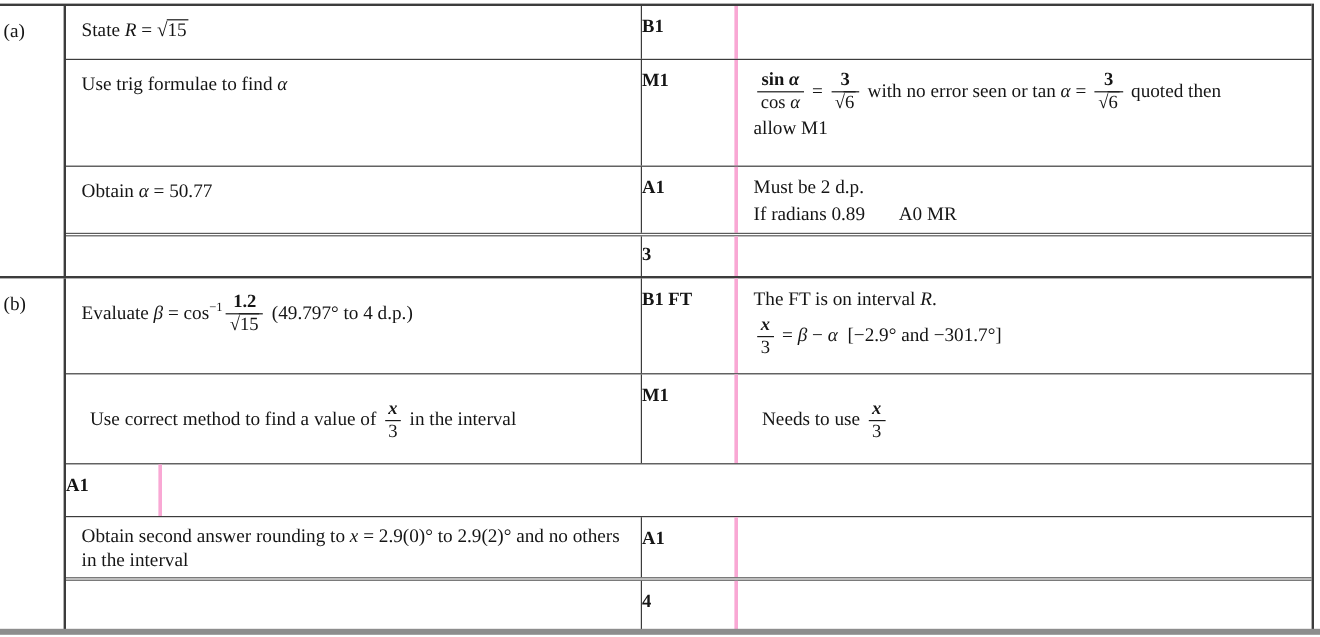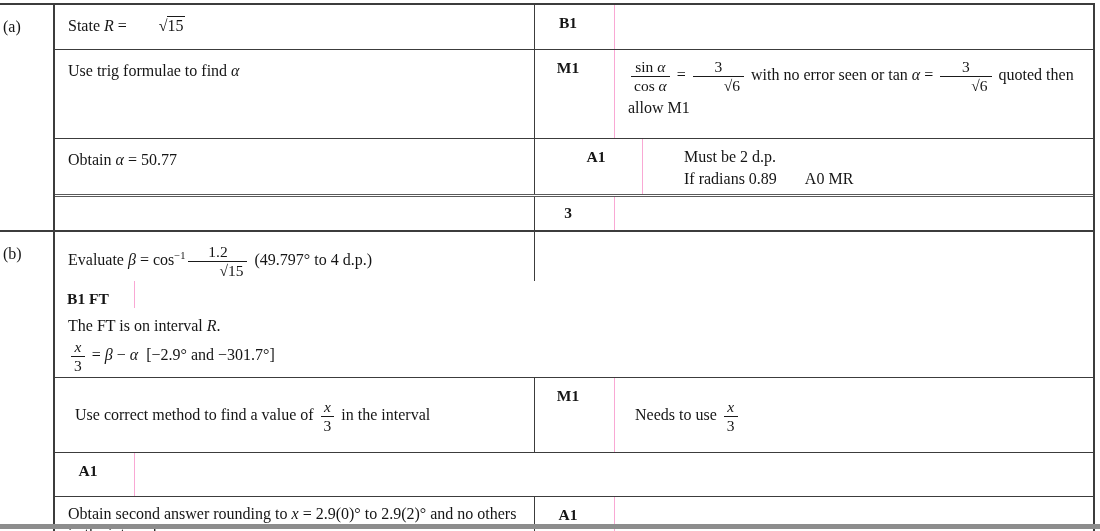--- a/index.html
+++ b/index.html
@@ -33,25 +33,25 @@
   .mrow.total-row { border-top: 3px double #5a5a5a; }
   .c-ans {
     width: 480px; min-width: 480px;
     border-right: 1px solid #3c3c3c;
     padding: 11px 10px 0 13px;
     font-size: 16px;
     line-height: 1.22;
   }
   .c-mark {
     width: 80px; min-width: 80px;
-    border-right: 1px solid #f9a8d4;
+    border-right: 3px solid #f9a8d4;
     padding: 9px 13px 0 0;
     font-size: 15.5px;
     font-weight: bold;
-    text-align: center;
+    text-align: left;
     white-space: nowrap;
   }
   .c-guid {
     flex: 1;
     padding: 8px 8px 0 13px;
     font-size: 16px;
     line-height: 1.25;
   }
   .gline { margin-bottom: 2px; }
   .pad-lg { padding-top: 20px; padding-left: 20px; }
@@ -60,34 +60,34 @@
   .it { font-style: italic; }
   .sup { vertical-align: super; font-size: 10.5px; line-height: 0; }
   .frac {
     display: inline-block;
     vertical-align: middle;
     text-align: center;
     line-height: 1.05;
     margin: 1px 3px;
     font-size: 15.5px;
   }
-  .frac .fn { display: block; border-bottom: 1px solid #1a1a1a; padding: 0 3px 1px; }
+  .frac .fn { display: block; border-bottom: 1px solid #1a1a1a; padding: 0 3px 1px; font-weight: bold; }
   .frac .fd { display: block; padding: 1px 3px 0; }
-  .sqrt { white-space: nowrap; margin-left: 28px; }
+  .sqrt { white-space: nowrap; }
   .sqrt .rsign { letter-spacing: -1px; }
   .sqrt .rad { border-top: 1px solid #1a1a1a; padding: 0 1px; }
   .page-edge {
     position: absolute;
     left: 0; top: 524px;
     width: 1100px; height: 5px;
     background: #8d8d8d;
   }
   
-  .h44 { min-height: 44px; } .h89 { min-height: 89px; } .h56 { min-height: 56px; gap: 28px; }
-  .h36 { min-height: 36px; } .h79 { min-height: 79px; flex-direction: column; } .h75 { min-height: 75px; }
+  .h44 { min-height: 44px; } .h89 { min-height: 89px; } .h56 { min-height: 56px; }
+  .h36 { min-height: 36px; } .h79 { min-height: 79px; } .h75 { min-height: 75px; }
   .h51 { min-height: 51px; } .h44b { min-height: 44px; }
 </style>
 </head>
 <body>
 
 <div class="mtable">
 
   <div class="section first">
     <div class="c-part">(a)</div>
     <div class="srows">

